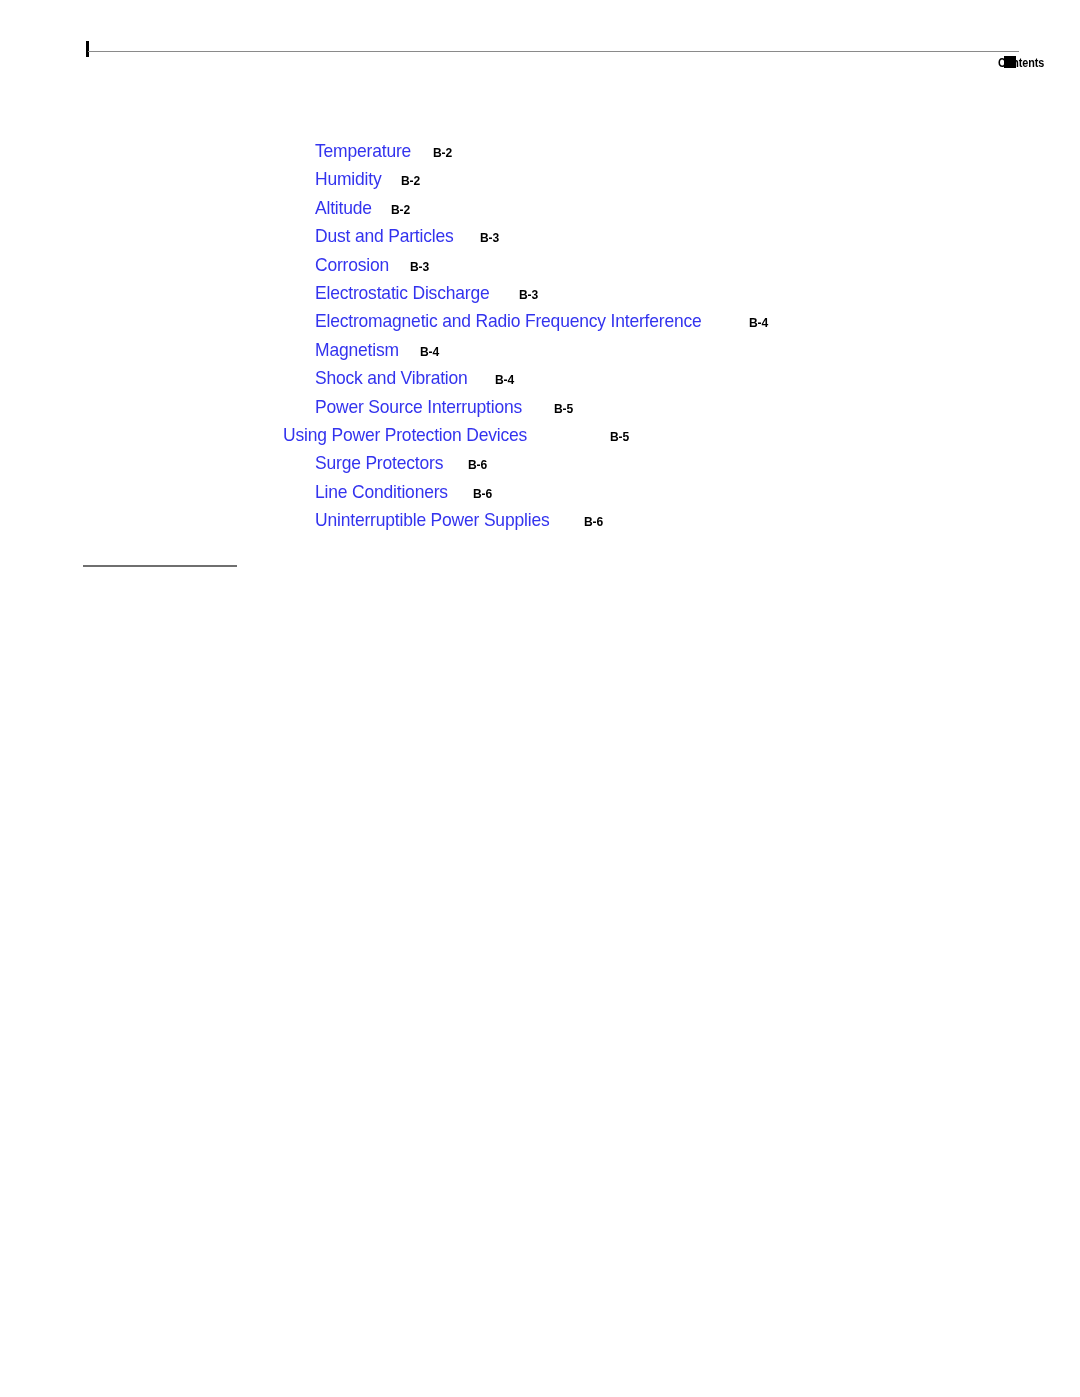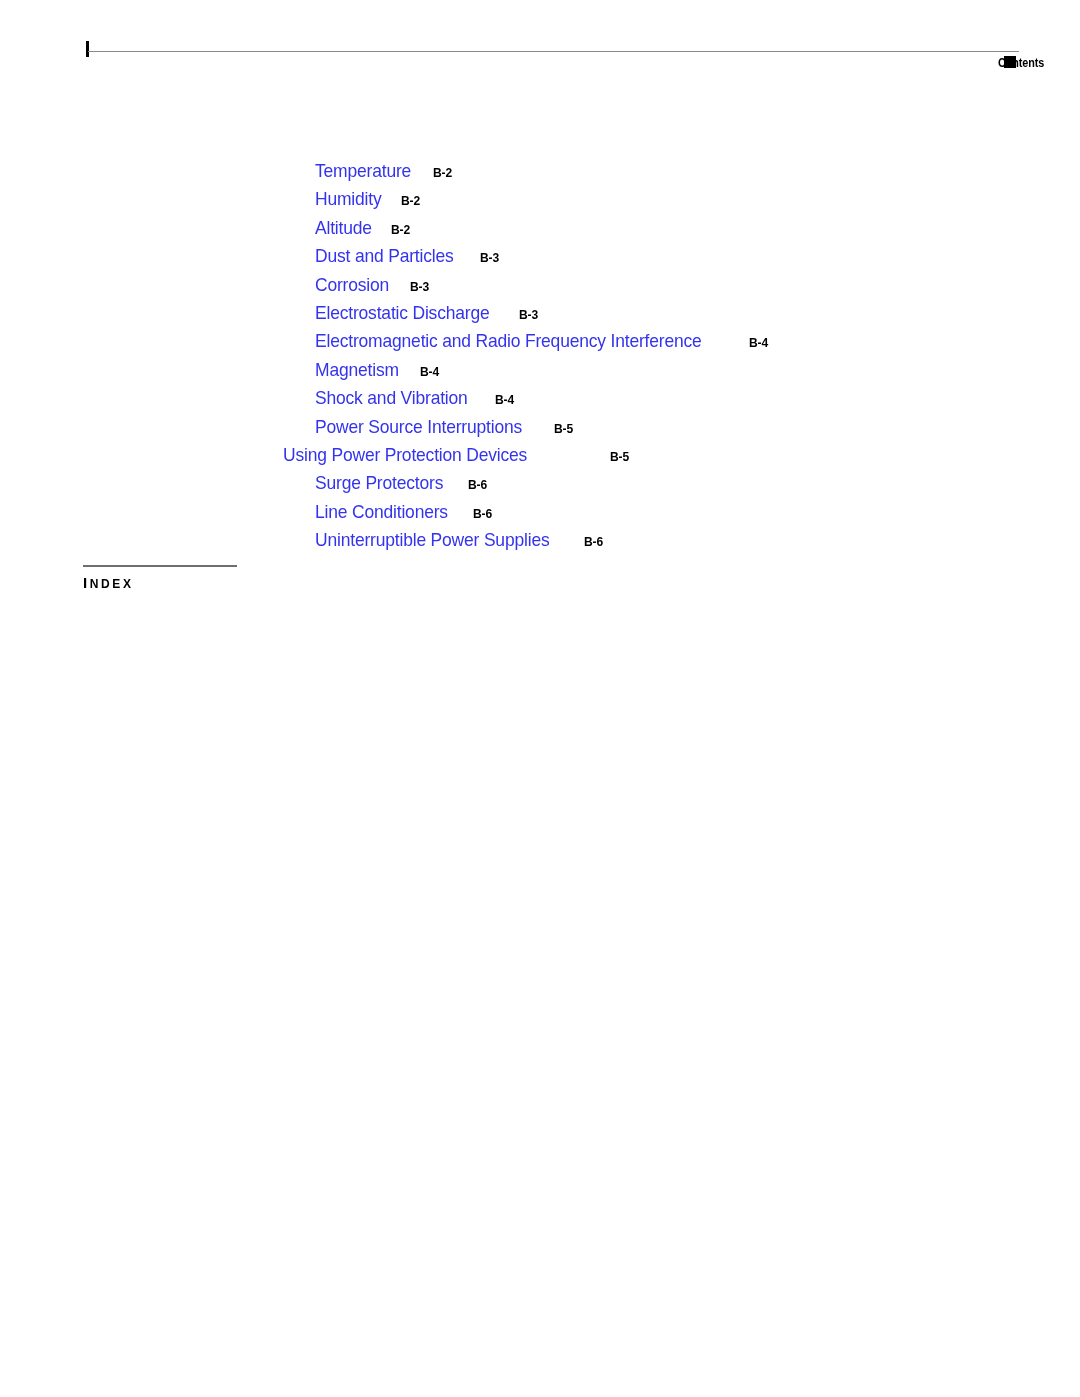--- a/index.html
+++ b/index.html
@@ -60,21 +60,21 @@
     top: 56px;
     width: 12px;
     height: 12px;
     background: #000000;
   }
 
   
   .toc {
     position: absolute;
     left: 0;
-    top: 160px;
+    top: 140px;
     width: 955px;
   }
   .toc-entry {
     display: flex;
     align-items: baseline;
     height: 28.4px;
     white-space: nowrap;
   }
   .toc-entry.level-1 {
     padding-left: 283px;
@@ -200,21 +200,20 @@
         <span class="toc-page">B-6</span>
       </div>
       <div class="toc-entry level-2">
         <span class="toc-title">Uninterruptible Power Supplies</span>
         <span class="toc-page">B-6</span>
       </div>
     </div>
 
   <div class="index-block">
     <div class="index-rule"></div>
-    <div class="index-label"><span class="cap">I</span><span>NDEX</span></div>
   </div>
 
   <div class="footer">
     
     
     
     
     
     
   </div>

